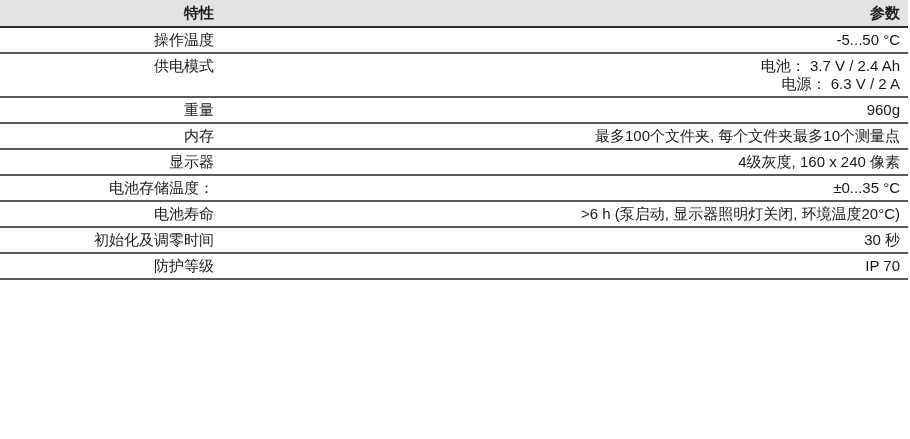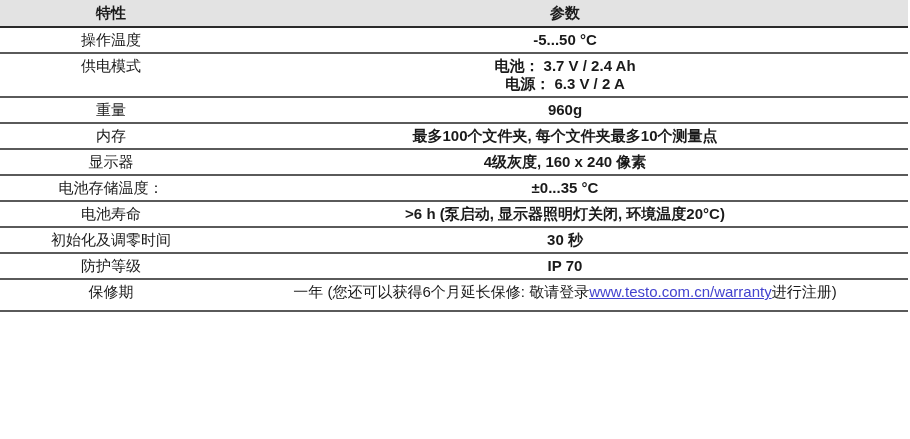--- a/index.html
+++ b/index.html
@@ -21,37 +21,37 @@
     overflow: hidden;
     font-family: "Liberation Sans", "DejaVu Sans", sans-serif;
     color: var(--text);
   }
   table.spec {
     border-collapse: collapse;
     table-layout: fixed;
     width: 908px;
   }
   .spec th, .spec td {
-    text-align: center;
+    text-align: right;
     vertical-align: top;
     font-size: 15px;
     line-height: 18px;
     padding: 3px 8px;
     border-bottom: 2px solid var(--separator);
   }
   .spec thead th {
     background: var(--header_bg);
     border-bottom: 2px solid var(--header_separator);
     font-weight: bold;
     padding-top: 4px;
     padding-bottom: 4px;
   }
   .spec .c1 { width: 222px; }
   .spec tr.last td { padding-bottom: 9px; }
-  .param-line { white-space: nowrap; font-weight: bold; }
+  .param-line { white-space: nowrap; }
   a.link {
     color: var(--link);
     text-decoration: underline;
     cursor: pointer;
   }
 </style>
 </head>
 <body>
 
 <table class="spec">
@@ -110,20 +110,14 @@
       <td>
         <div class="param-line">30 秒</div>
       </td>
     </tr>
     <tr>
       <td class="c1">防护等级</td>
       <td>
         <div class="param-line">IP 70</div>
       </td>
     </tr>
-    <tr class="last">
-      <td class="c1">保修期</td>
-      <td>
-        <span>一年 (您还可以获得6个月延长保修: 敬请登录</span><a class="link">www.testo.com.cn/warranty</a><span>进行注册)</span>
-      </td>
-    </tr>
   </tbody>
 </table>
 
 </body></html>

